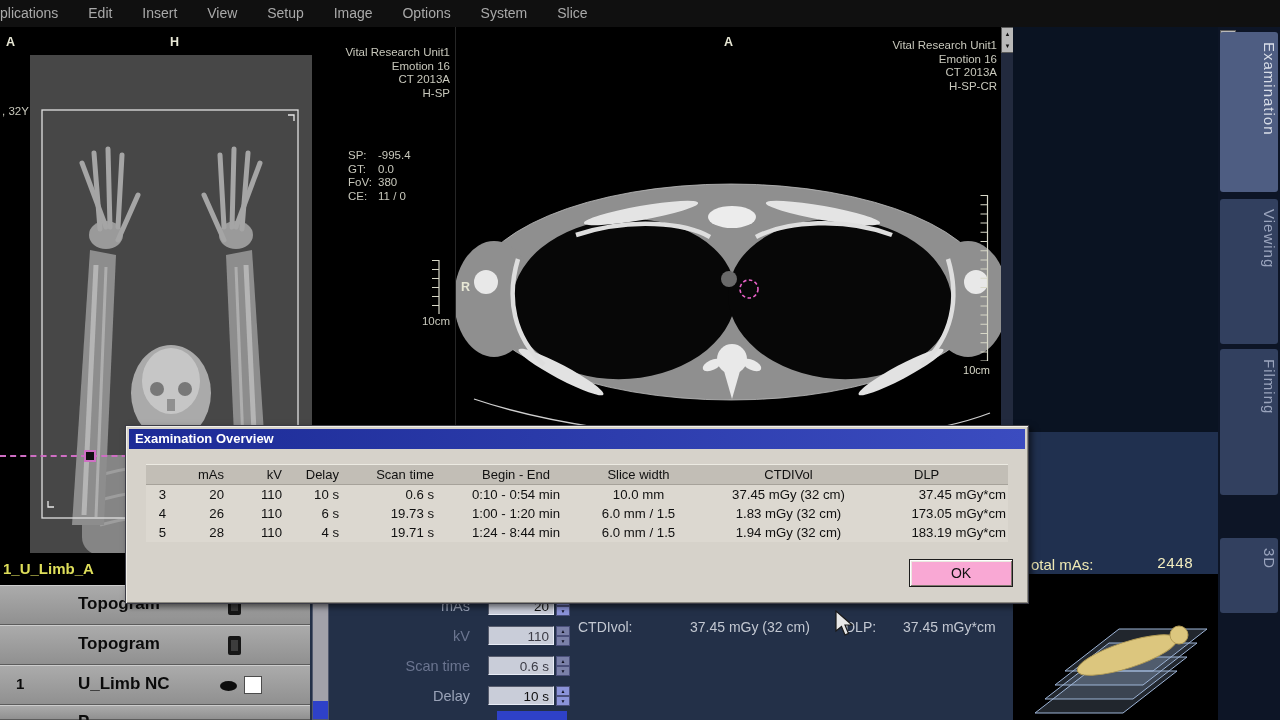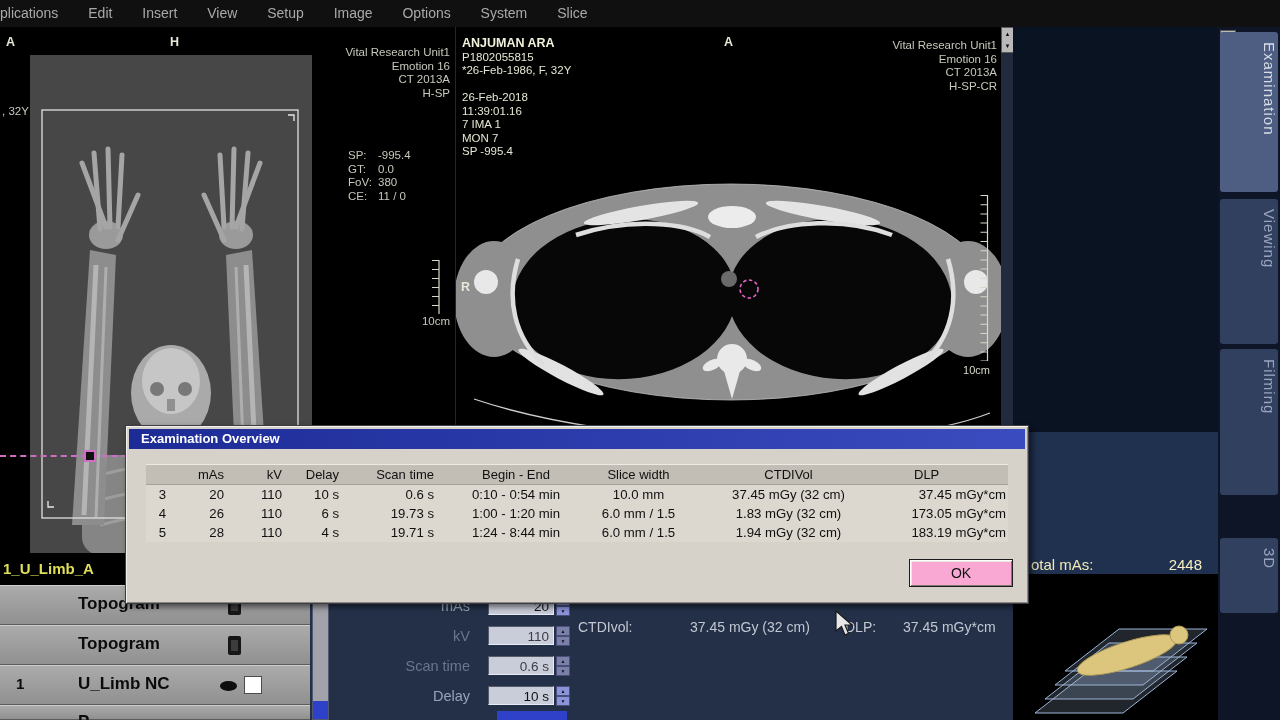--- a/index.html
+++ b/index.html
@@ -30,21 +30,21 @@
   
   .sb{position:absolute;right:0;top:0;width:13px;height:526px;background:#222a3e;}
   .spinbox{width:13px;height:26px;background:#b9b9b9;border:1px solid #5a5a5a;color:#111;
            font-size:6px;line-height:12px;text-align:center;box-sizing:border-box;}
 
   
   #rgap{position:absolute;left:1013px;top:27px;width:205px;height:547px;
         background:linear-gradient(#0a1322 0 74%,#20304f 74% 100%);}
   #totalline{position:absolute;left:0;top:529px;width:205px;height:20px;font-size:15px;color:#efe9b4;}
   #totalline .lab{position:absolute;left:18px;}
-  #totalline .val{position:absolute;right:16px;color:#f4eec0;}
+  #totalline .val{position:absolute;right:25px;color:#f4eec0;font-family:Liberation Mono, monospace;}
 
   
   #tabstrip{position:absolute;left:1218px;top:27px;width:62px;height:693px;background:#0d1526;}
   .vtab{position:absolute;left:2px;width:58px;border-radius:3px;background:#32405f;color:#9aa4bd;
         writing-mode:vertical-rl;font-size:15px;letter-spacing:1px;padding-top:10px;box-sizing:border-box;
         text-align:left;cursor:pointer;}
   .vtab.active{background:#4e5d82;color:#d8dde8;}
   #tabscroll{position:absolute;left:2px;top:3px;}
 
   
@@ -78,21 +78,21 @@
   .film-ic:after{content:"";position:absolute;left:3px;top:4px;width:7px;height:11px;background:#3c3c3c;}
   .eye-ic{position:absolute;left:220px;top:15px;width:17px;height:10px;background:#0d0d0d;border-radius:50%;}
   .chk{position:absolute;left:244px;top:10px;width:18px;height:18px;background:#fff;border:1px solid #4c4c4c;box-sizing:border-box;}
   .prow.partial{height:15px;}
 
   
   #dlg{position:absolute;left:125px;top:425px;width:902px;height:177px;background:#d6d2ca;
        border:1px solid #3c3c46;box-shadow:inset 1px 1px 0 #f2f1ea,inset -1px -1px 0 #8a8880,3px 3px 6px rgba(0,0,0,.55);z-index:10;}
   #dlg-title{position:absolute;left:3px;top:3px;right:3px;height:20px;
              background:linear-gradient(90deg,#1c2b96,#3b4cc0);color:#fff;font-weight:bold;font-size:13px;
-             line-height:20px;padding-left:12px;}
+             line-height:20px;padding-left:6px;}
   #dlg-table{position:absolute;left:20px;top:38px;width:862px;}
   .trow{display:grid;grid-template-columns:22px 58px 58px 57px 95px 160px 85px 215px 112px;height:19px;align-items:center;font-size:13.2px;color:#101010;}
   .trow.head{background:#c2beb6;border-top:1px solid #eceae2;border-bottom:1px solid #a6a29a;font-size:13px;}
   .trow.body{background:#dcd8d0;}
   .a-r{text-align:right;padding-right:2px;}
   .a-c{text-align:center;}
   .a-l{text-align:left;padding-left:2px;}
   #btn-ok{position:absolute;left:783px;top:133px;width:104px;height:28px;background:#f9a8d4;color:#111;
           border:1px solid #1c1c1c;box-shadow:inset 1px 1px 0 #ffffff,inset -1px -1px 0 #7f786c,inset 2px 2px 0 #ebe8e0;
           font-size:14px;text-align:center;line-height:26px;cursor:pointer;box-sizing:border-box;}
@@ -213,31 +213,20 @@
       <polygon points="268,344 284,344 276,372" fill="#e9e9e9"></polygon>
       <ellipse cx="256" cy="338" rx="10" ry="5" fill="#e9e9e9" transform="rotate(-25 256 338)"></ellipse>
       <ellipse cx="296" cy="338" rx="10" ry="5" fill="#e9e9e9" transform="rotate(25 296 338)"></ellipse>
       <path d="M18 372 C160 420 420 430 534 386" stroke="#cfcfcf" stroke-width="1.3" fill="none"></path>
       <circle cx="293" cy="262" r="9" fill="none" stroke="#e862c8" stroke-width="1.6" stroke-dasharray="3.5 2.5"></circle>
       <line x1="531.5" y1="168" x2="531.5" y2="334" stroke="#d8d8c8" stroke-width="1.2"></line>
       <line x1="528" y1="168" x2="528" y2="334" stroke="#d8d8c8" stroke-width="7" stroke-dasharray="1 8.2"></line>
       <text x="534" y="347" text-anchor="end" font-size="11" fill="#d8d8c8">10cm</text>
     </svg>
 
-    <div class="ovl pblock" style="left:6px;top:10px;color:#e6e6d4;">
-      <div>ANJUMAN ARA</div>
-      <div>P1802055815</div>
-      <div>*26-Feb-1986, F, 32Y</div>
-      <div></div>
-      <div>26-Feb-2018</div>
-      <div>11:39:01.16</div>
-      <div>7 IMA 1</div>
-      <div>MON 7</div>
-      <div>SP -995.4</div>
-    </div>
     <span class="ovl orient" style="left:268px;top:9px;">A</span>
     <span class="ovl orient" style="left:5px;top:254px;">R</span>
     <div class="ovl info-r" style="right:17px;top:12px;color:#c8c8bc;">
       <div>Vital Research Unit1</div>
       <div>Emotion 16</div>
       <div>CT 2013A</div>
       <div>H-SP-CR</div>
     </div>
 
     <div class="sb">

